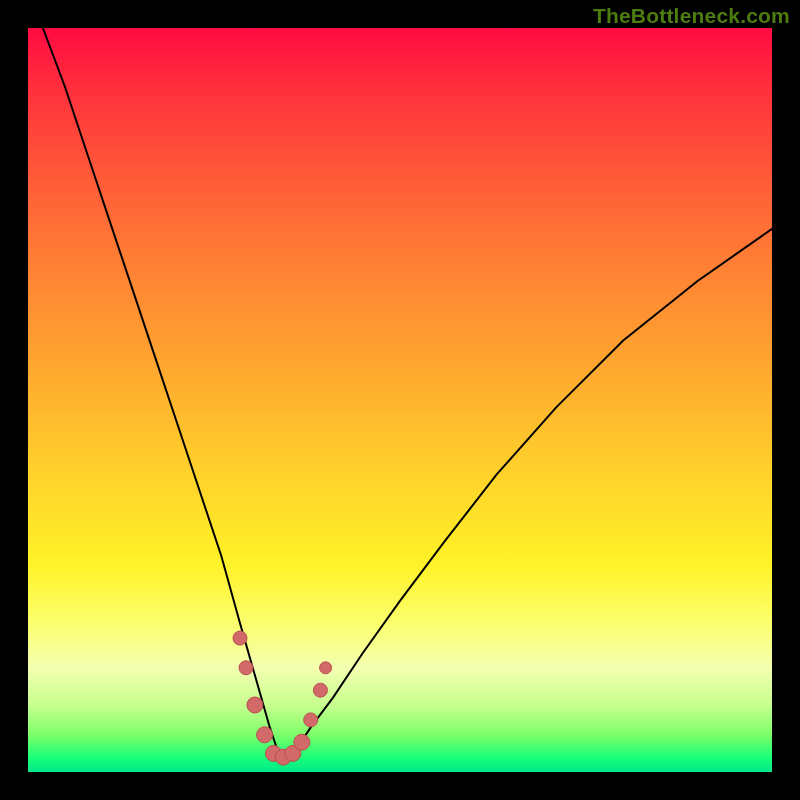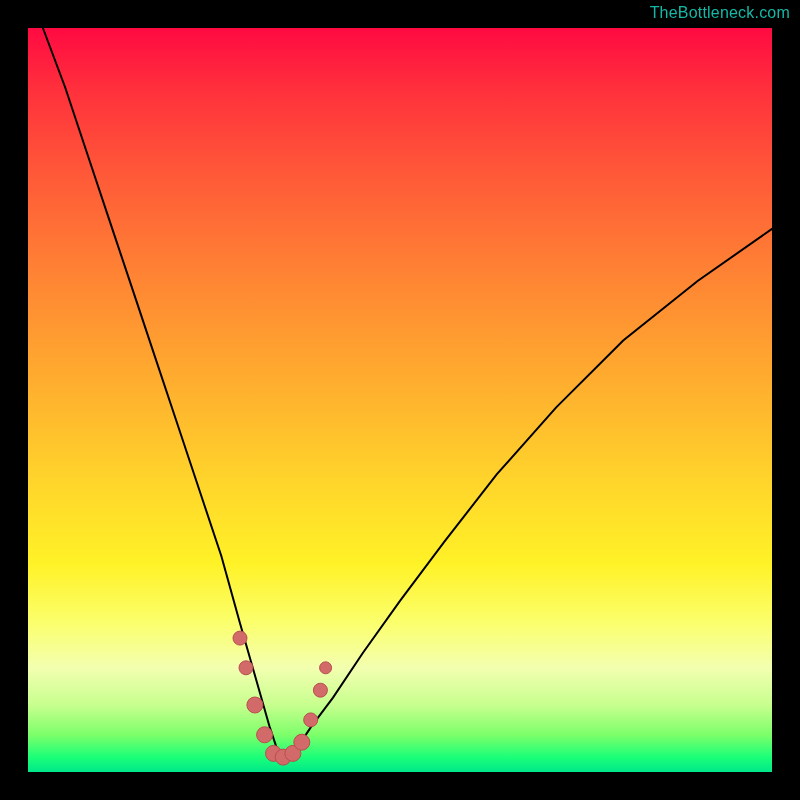--- a/index.html
+++ b/index.html
@@ -39,23 +39,23 @@
       #7dff6a 95%,
       #1bff78 98%,
       #00e88a 100%
     );
   }
   .watermark {
     position: absolute;
     top: 4px;
     right: 10px;
     font-family: Arial, Helvetica, sans-serif;
-    font-size: 16px;
-    font-weight: 400;
-    color: #14b8a6;
+    font-size: 21px;
+    font-weight: 700;
+    color: #4d7c0f;
     letter-spacing: 0.2px;
     user-select: none;
   }
   svg.curves {
     position: absolute;
     top: 28px;
     left: 28px;
     width: 744px;
     height: 744px;
     overflow: visible;

